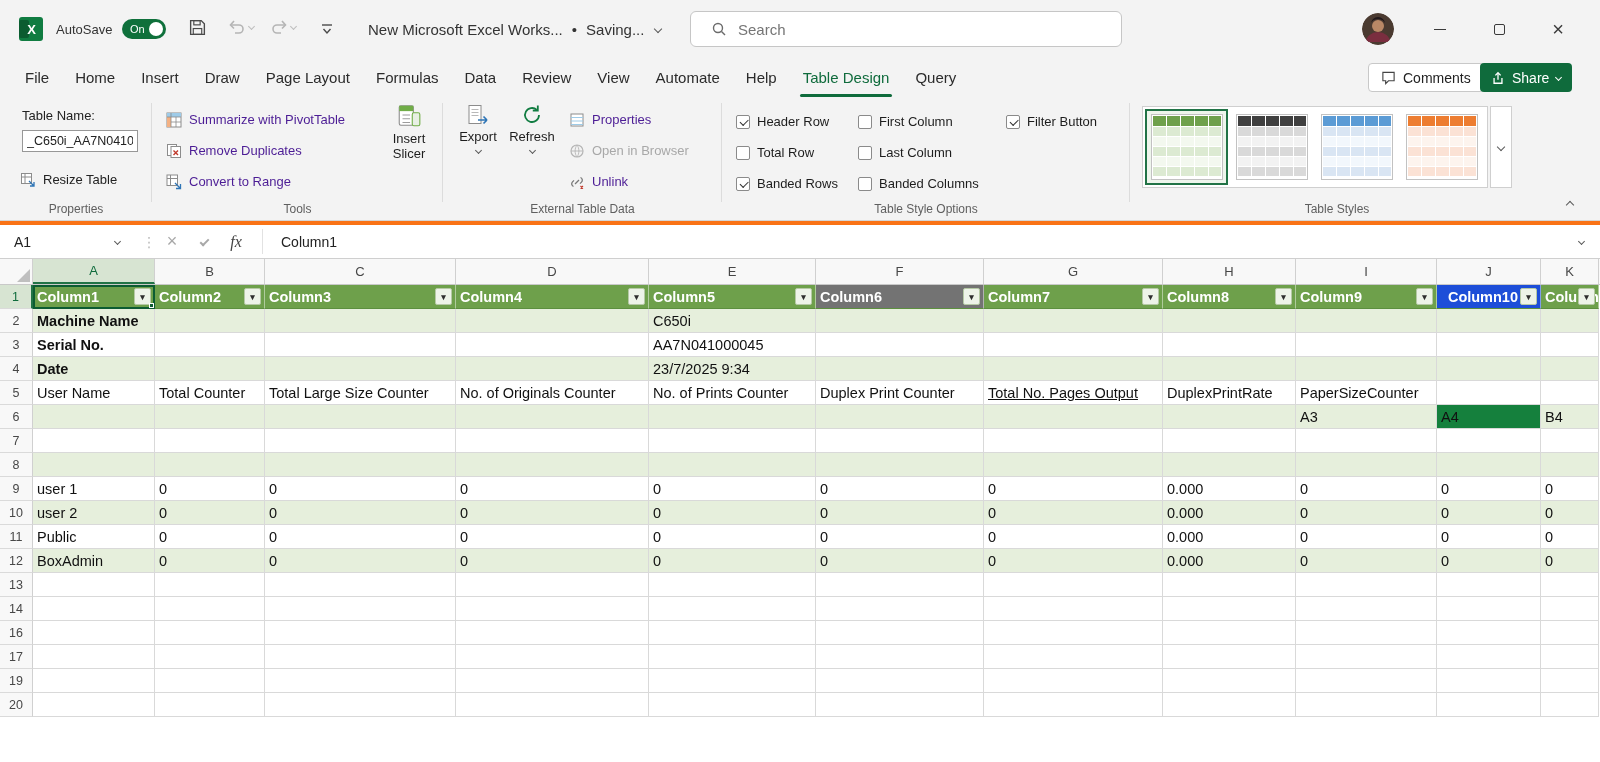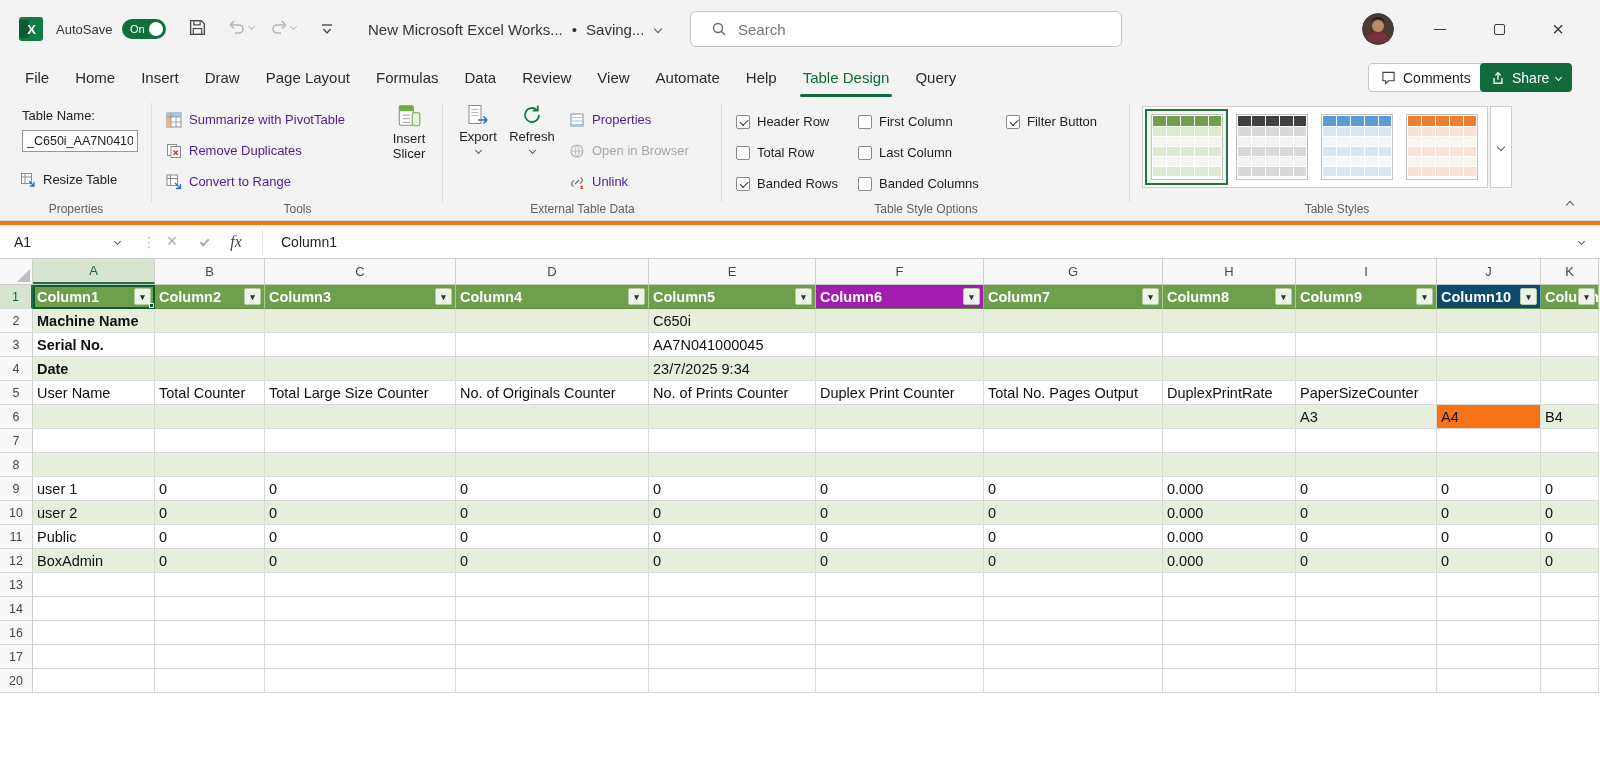--- a/index.html
+++ b/index.html
@@ -490,37 +490,37 @@
           <span class="filter-btn">▾</span>
         </div>
         <div class="cell th-cell" style="width: 193px; background-color: rgb(110, 160, 75);">
           <span class="th-text">Column4</span>
           <span class="filter-btn">▾</span>
         </div>
         <div class="cell th-cell" style="width: 167px; background-color: rgb(110, 160, 75);">
           <span class="th-text">Column5</span>
           <span class="filter-btn">▾</span>
         </div>
-        <div class="cell th-cell" style="width: 168px; background-color: #a21caf;">
+        <div class="cell th-cell" style="width: 168px; background-color: #737373;">
           <span class="th-text">Column6</span>
           <span class="filter-btn">▾</span>
         </div>
         <div class="cell th-cell" style="width: 179px; background-color: rgb(110, 160, 75);">
           <span class="th-text">Column7</span>
           <span class="filter-btn">▾</span>
         </div>
         <div class="cell th-cell" style="width: 133px; background-color: rgb(110, 160, 75);">
           <span class="th-text">Column8</span>
           <span class="filter-btn">▾</span>
         </div>
         <div class="cell th-cell" style="width: 141px; background-color: rgb(110, 160, 75);">
           <span class="th-text">Column9</span>
           <span class="filter-btn">▾</span>
         </div>
-        <div class="cell th-cell" style="width: 104px; background-color: #0c4a6e;">
+        <div class="cell th-cell" style="width: 104px; background-color: #1d4ed8; justify-content: flex-end;">
           <span class="th-text">Column10</span>
           <span class="filter-btn">▾</span>
         </div>
         <div class="cell th-cell" style="width: 58px; background-color: rgb(110, 160, 75);">
           <span class="th-text">Column11</span>
           <span class="filter-btn">▾</span>
         </div>
       </div>
       <div class="grid-row">
         <div class="row-num">2</div>
@@ -589,21 +589,21 @@
         </div>
         <div class="cell" style="width: 193px;">
           <span class="cell-text">No. of Originals Counter</span>
         </div>
         <div class="cell" style="width: 167px;">
           <span class="cell-text">No. of Prints Counter</span>
         </div>
         <div class="cell" style="width: 168px;">
           <span class="cell-text">Duplex Print Counter</span>
         </div>
-        <div class="cell" style="width: 179px;">
+        <div class="cell" style="width: 179px; text-decoration: underline;">
           <span class="cell-text">Total No. Pages Output</span>
         </div>
         <div class="cell" style="width: 133px;">
           <span class="cell-text">DuplexPrintRate</span>
         </div>
         <div class="cell" style="width: 141px;">
           <span class="cell-text">PaperSizeCounter</span>
         </div>
         <div class="cell" style="width: 104px;"></div>
         <div class="cell" style="width: 58px;"></div>
@@ -614,21 +614,21 @@
         <div class="cell" style="width: 110px; background-color: rgb(230, 239, 220);"></div>
         <div class="cell" style="width: 191px; background-color: rgb(230, 239, 220);"></div>
         <div class="cell" style="width: 193px; background-color: rgb(230, 239, 220);"></div>
         <div class="cell" style="width: 167px; background-color: rgb(230, 239, 220);"></div>
         <div class="cell" style="width: 168px; background-color: rgb(230, 239, 220);"></div>
         <div class="cell" style="width: 179px; background-color: rgb(230, 239, 220);"></div>
         <div class="cell" style="width: 133px; background-color: rgb(230, 239, 220);"></div>
         <div class="cell" style="width: 141px; background-color: rgb(230, 239, 220);">
           <span class="cell-text">A3</span>
         </div>
-        <div class="cell" style="width: 104px; background-color: #f97316;">
+        <div class="cell" style="width: 104px; background-color: #15803d;">
           <span class="cell-text">A4</span>
         </div>
         <div class="cell" style="width: 58px; background-color: rgb(230, 239, 220);">
           <span class="cell-text">B4</span>
         </div>
       </div>
       <div class="grid-row">
         <div class="row-num">7</div>
         <div class="cell" style="width: 122px;"></div>
         <div class="cell" style="width: 110px;"></div>
@@ -850,20 +850,34 @@
         <div class="cell" style="width: 193px;"></div>
         <div class="cell" style="width: 167px;"></div>
         <div class="cell" style="width: 168px;"></div>
         <div class="cell" style="width: 179px;"></div>
         <div class="cell" style="width: 133px;"></div>
         <div class="cell" style="width: 141px;"></div>
         <div class="cell" style="width: 104px;"></div>
         <div class="cell" style="width: 58px;"></div>
       </div>
       <div class="grid-row">
+        <div class="row-num">19</div>
+        <div class="cell" style="width: 122px;"></div>
+        <div class="cell" style="width: 110px;"></div>
+        <div class="cell" style="width: 191px;"></div>
+        <div class="cell" style="width: 193px;"></div>
+        <div class="cell" style="width: 167px;"></div>
+        <div class="cell" style="width: 168px;"></div>
+        <div class="cell" style="width: 179px;"></div>
+        <div class="cell" style="width: 133px;"></div>
+        <div class="cell" style="width: 141px;"></div>
+        <div class="cell" style="width: 104px;"></div>
+        <div class="cell" style="width: 58px;"></div>
+      </div>
+      <div class="grid-row">
         <div class="row-num">20</div>
         <div class="cell" style="width: 122px;"></div>
         <div class="cell" style="width: 110px;"></div>
         <div class="cell" style="width: 191px;"></div>
         <div class="cell" style="width: 193px;"></div>
         <div class="cell" style="width: 167px;"></div>
         <div class="cell" style="width: 168px;"></div>
         <div class="cell" style="width: 179px;"></div>
         <div class="cell" style="width: 133px;"></div>
         <div class="cell" style="width: 141px;"></div>

